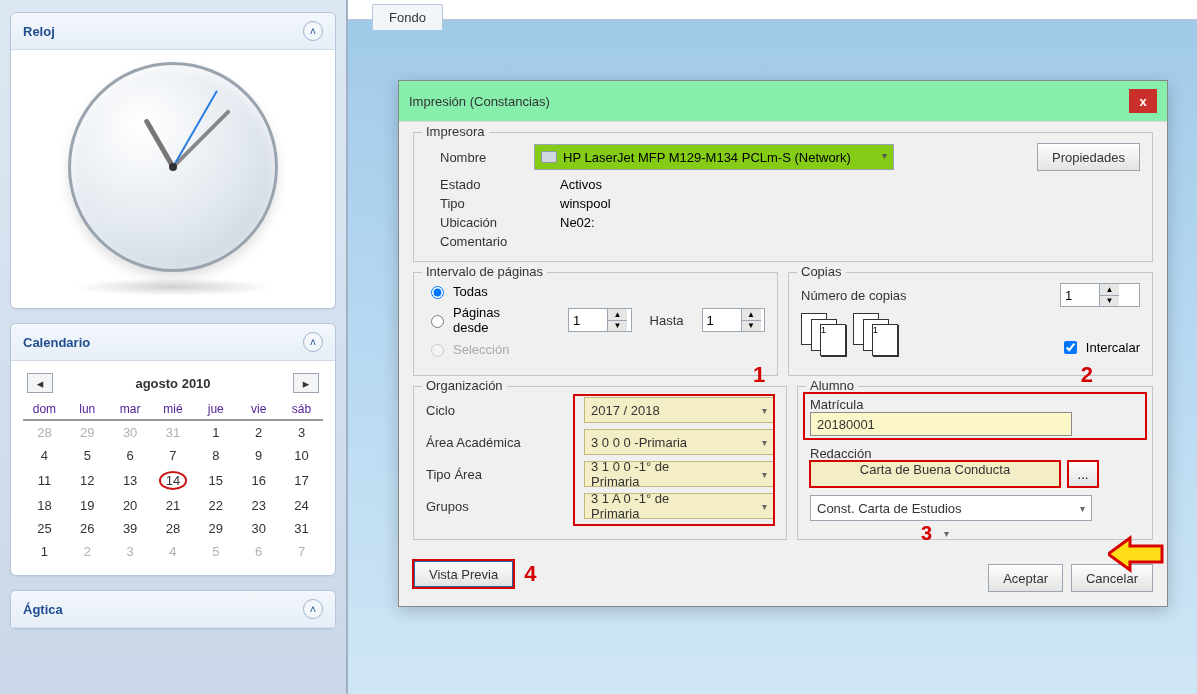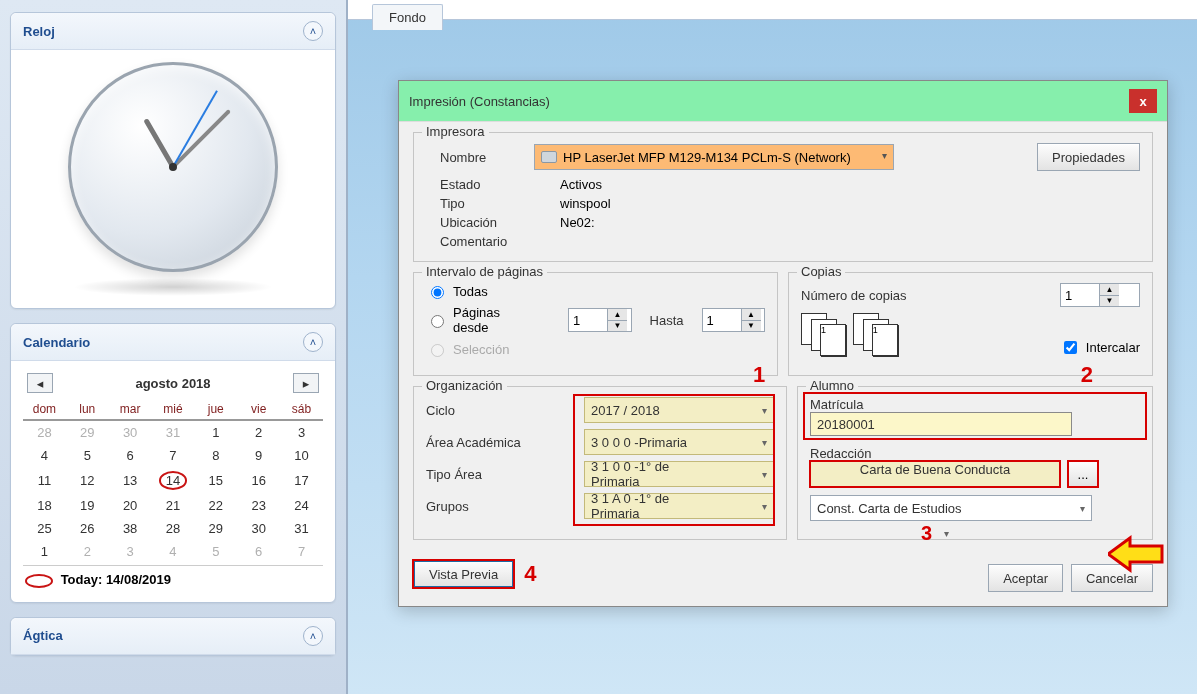--- a/index.html
+++ b/index.html
@@ -68,21 +68,21 @@
   .cal-nav { display:flex; align-items:center; justify-content:space-between; padding:0 4px 6px; }
   .cal-arrow {
     width:26px;height:20px;background:#f2f4f6;border:1px solid #9aa6b3;cursor:pointer;
     display:flex;align-items:center;justify-content:center;color:#333;
   }
   .cal-month { font-weight:bold; color:#333; }
   .cal-grid {
     width:100%; border-collapse:collapse; table-layout:fixed;
   }
   .cal-grid th {
-    font-weight:normal; color:#7f1d1d; font-size:12px; padding:3px 0;
+    font-weight:normal; color:#4c1d95; font-size:12px; padding:3px 0;
     border-bottom:2px solid #999;
   }
   .cal-grid td {
     text-align:center; padding:4px 0; color:#333; border:0;
   }
   .cal-grid td.dim { color:#b0b0b0; }
   .cal-today span {
     display:inline-block; padding:0 5px;
     border:2px solid #c91414; border-radius:50%;
   }
@@ -132,21 +132,21 @@
     position:absolute; top:-9px; left:8px;
     background:#f0f0f0; padding:0 4px; color:#333;
   }
   
   .row { display:flex; align-items:center; gap:8px; margin-bottom:6px; }
   .lbl { color:#333; }
   
   .combo {
     display:flex; align-items:center; gap:6px;
     width:360px; height:26px;
-    background:#fdba74; border:1px solid #9aa6b3; padding:0 6px;
+    background:#84cc16; border:1px solid #9aa6b3; padding:0 6px;
     position:relative;
   }
   .combo .caret {
     position:absolute; right:6px; top:5px; font-size:10px; color:#555;
   }
   .printer-ico { width:16px; height:12px; background:#cfd6dd; border:1px solid #8b97a3; border-radius:2px; }
   
   .btn {
     height:28px; padding:0 14px;
     background:linear-gradient(#fdfdfd,#e3e3e3);
@@ -244,21 +244,21 @@
     </div>
 
     <div class="widget">
       <div class="widget-head">
         <span class="widget-title">Calendario</span>
         <span class="collapse-btn">˄</span>
       </div>
       <div class="widget-body">
         <div class="cal-nav">
           <span class="cal-arrow">◂</span>
-          <span class="cal-month">agosto 2018</span>
+          <span class="cal-month">agosto 2010</span>
           <span class="cal-arrow">▸</span>
         </div>
         <table class="cal-grid">
           <thead>
               <tr id="cal-dow-row">
                 <th>dom</th>
                 <th>lun</th>
                 <th>mar</th>
                 <th>mié</th>
                 <th>jue</th>
@@ -299,41 +299,37 @@
                 <td>19</td>
                 <td>20</td>
                 <td>21</td>
                 <td>22</td>
                 <td>23</td>
                 <td>24</td>
               </tr>
               <tr>
                 <td>25</td>
                 <td>26</td>
-                <td>38</td>
+                <td>39</td>
                 <td>28</td>
                 <td>29</td>
                 <td>30</td>
                 <td>31</td>
               </tr>
               <tr>
                 <td>1</td>
                 <td class="dim">2</td>
                 <td class="dim">3</td>
                 <td class="dim">4</td>
                 <td class="dim">5</td>
                 <td class="dim">6</td>
                 <td class="dim">7</td>
               </tr>
             </tbody>
         </table>
-        <div class="cal-footer">
-          <span class="cal-foot-mark"></span>
-          <span class="cal-footer-text">Today: 14/08/2019</span>
-        </div>
       </div>
     </div>
 
     <div class="widget" style="margin-bottom:12px;">
       <div class="widget-head">
         <span class="widget-title">Ágtica</span>
         <span class="collapse-btn">˄</span>
       </div>
     </div>
   </div>

